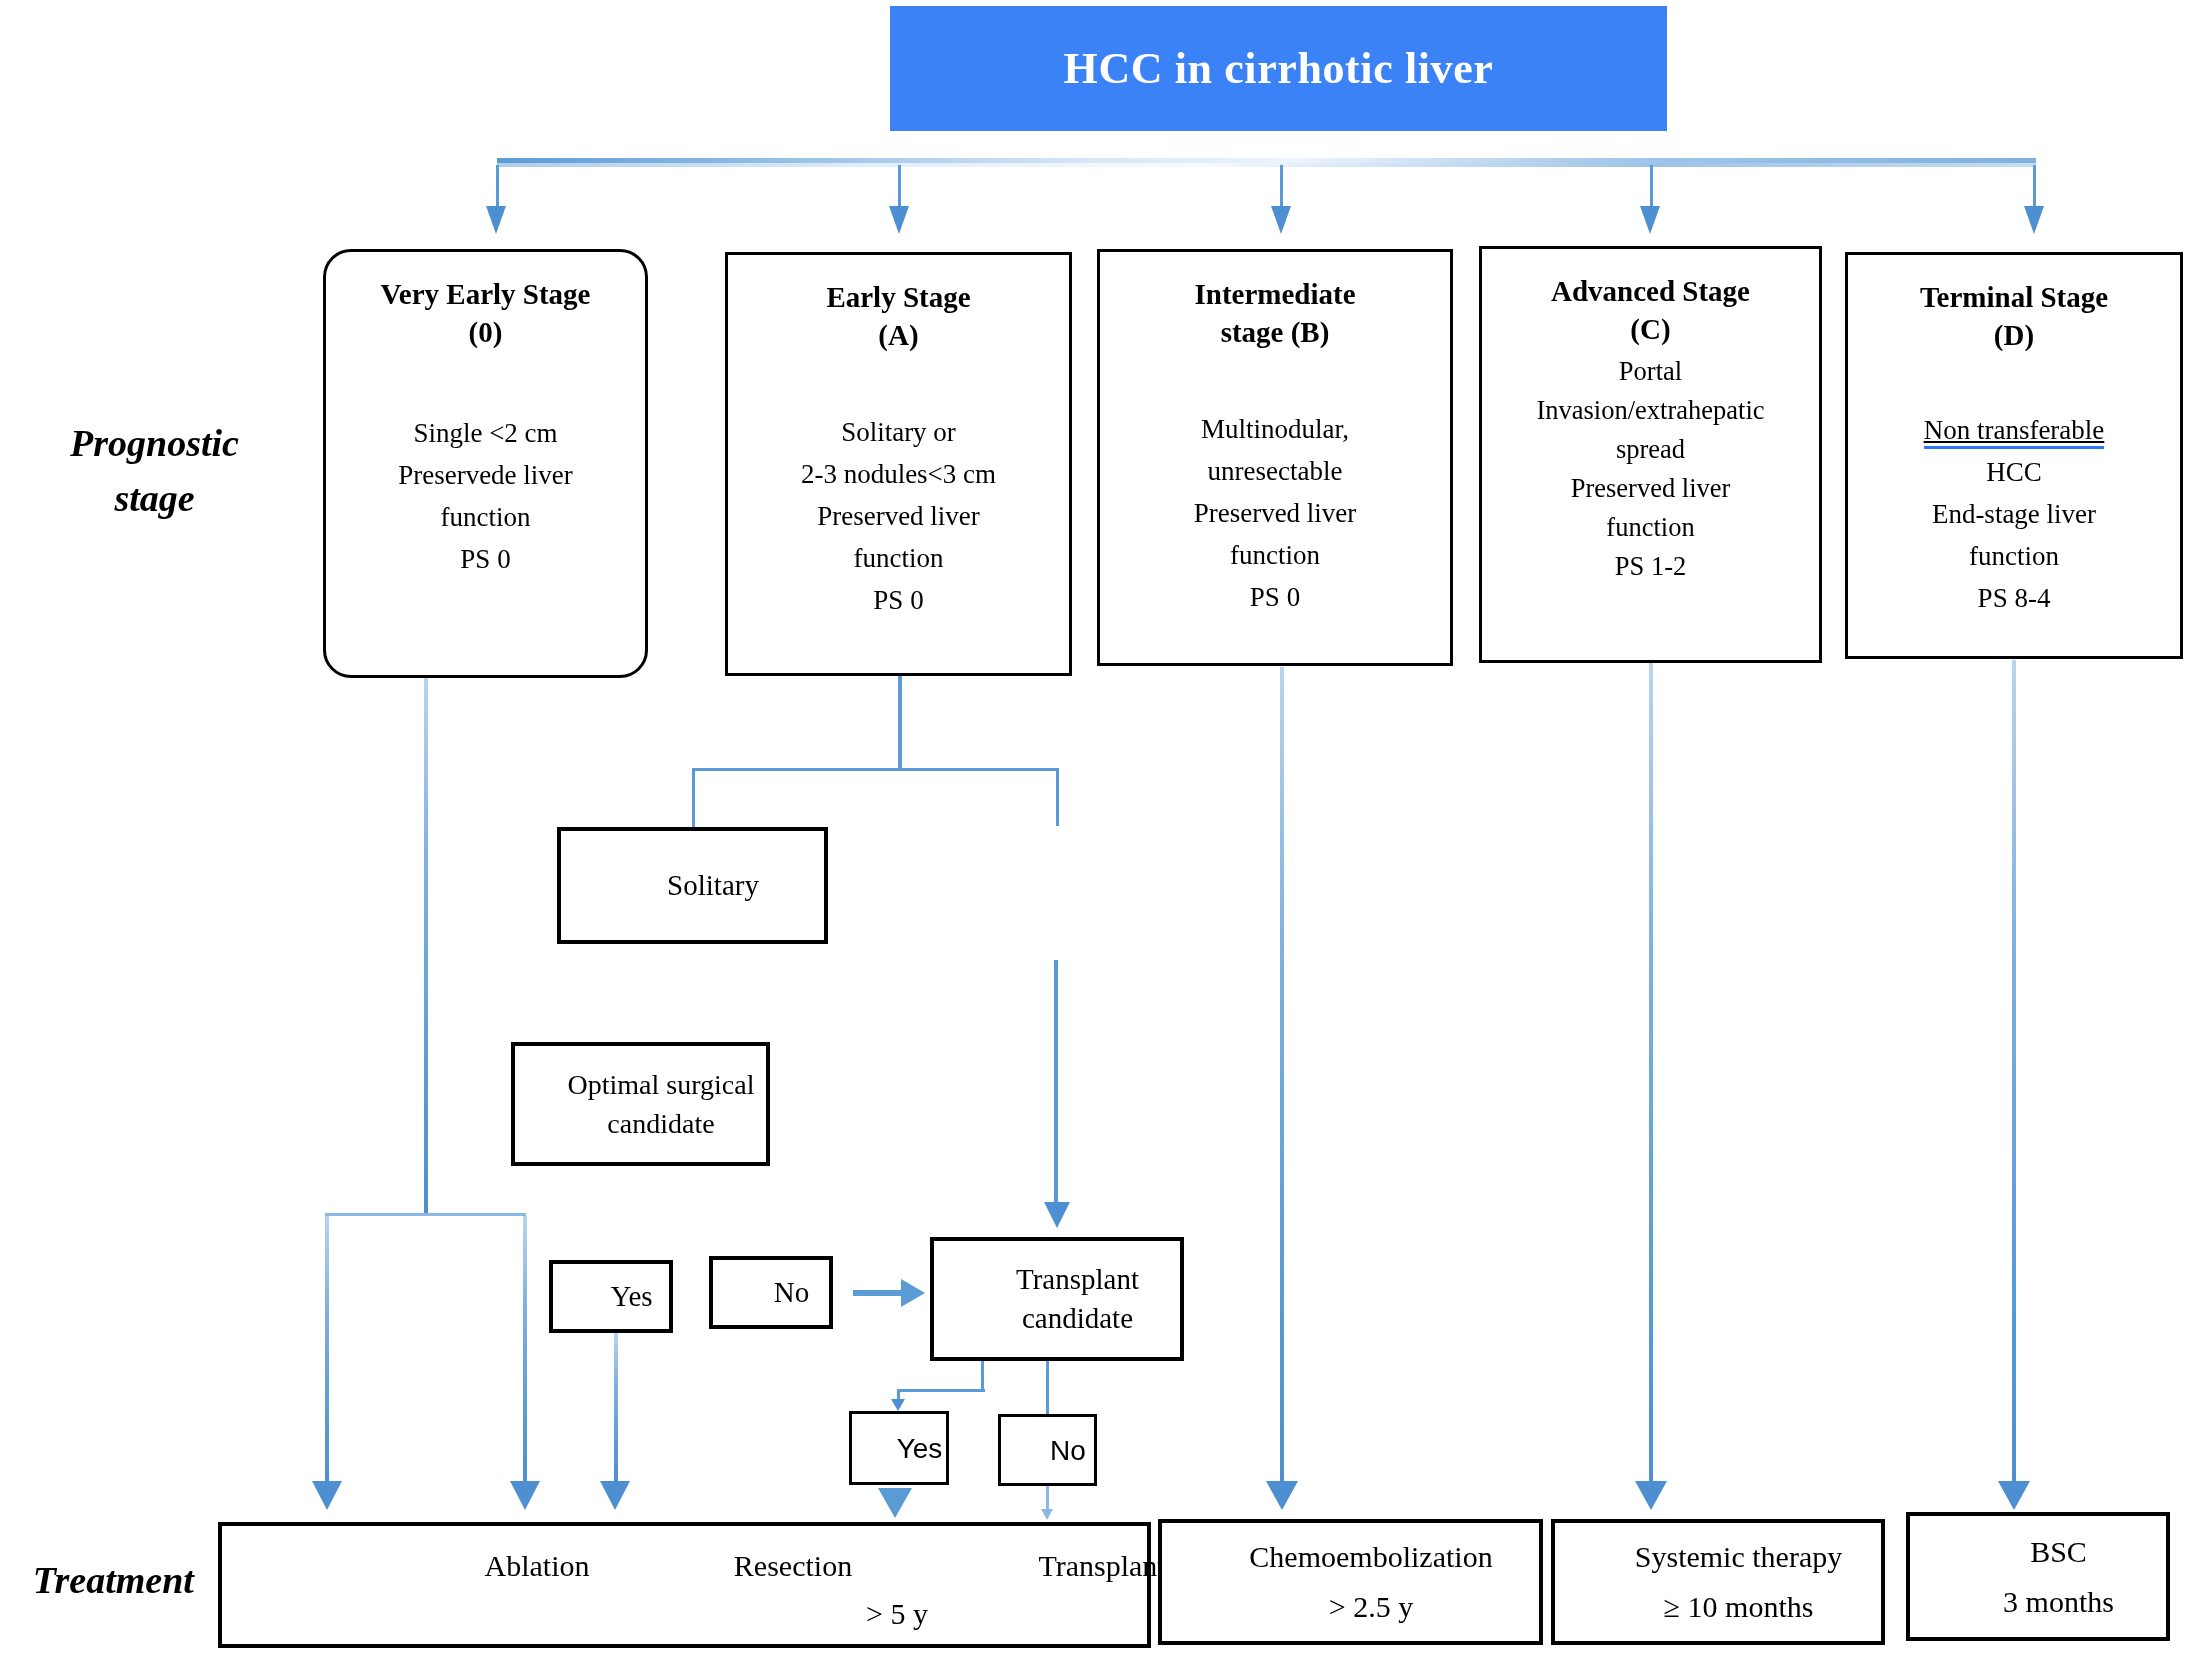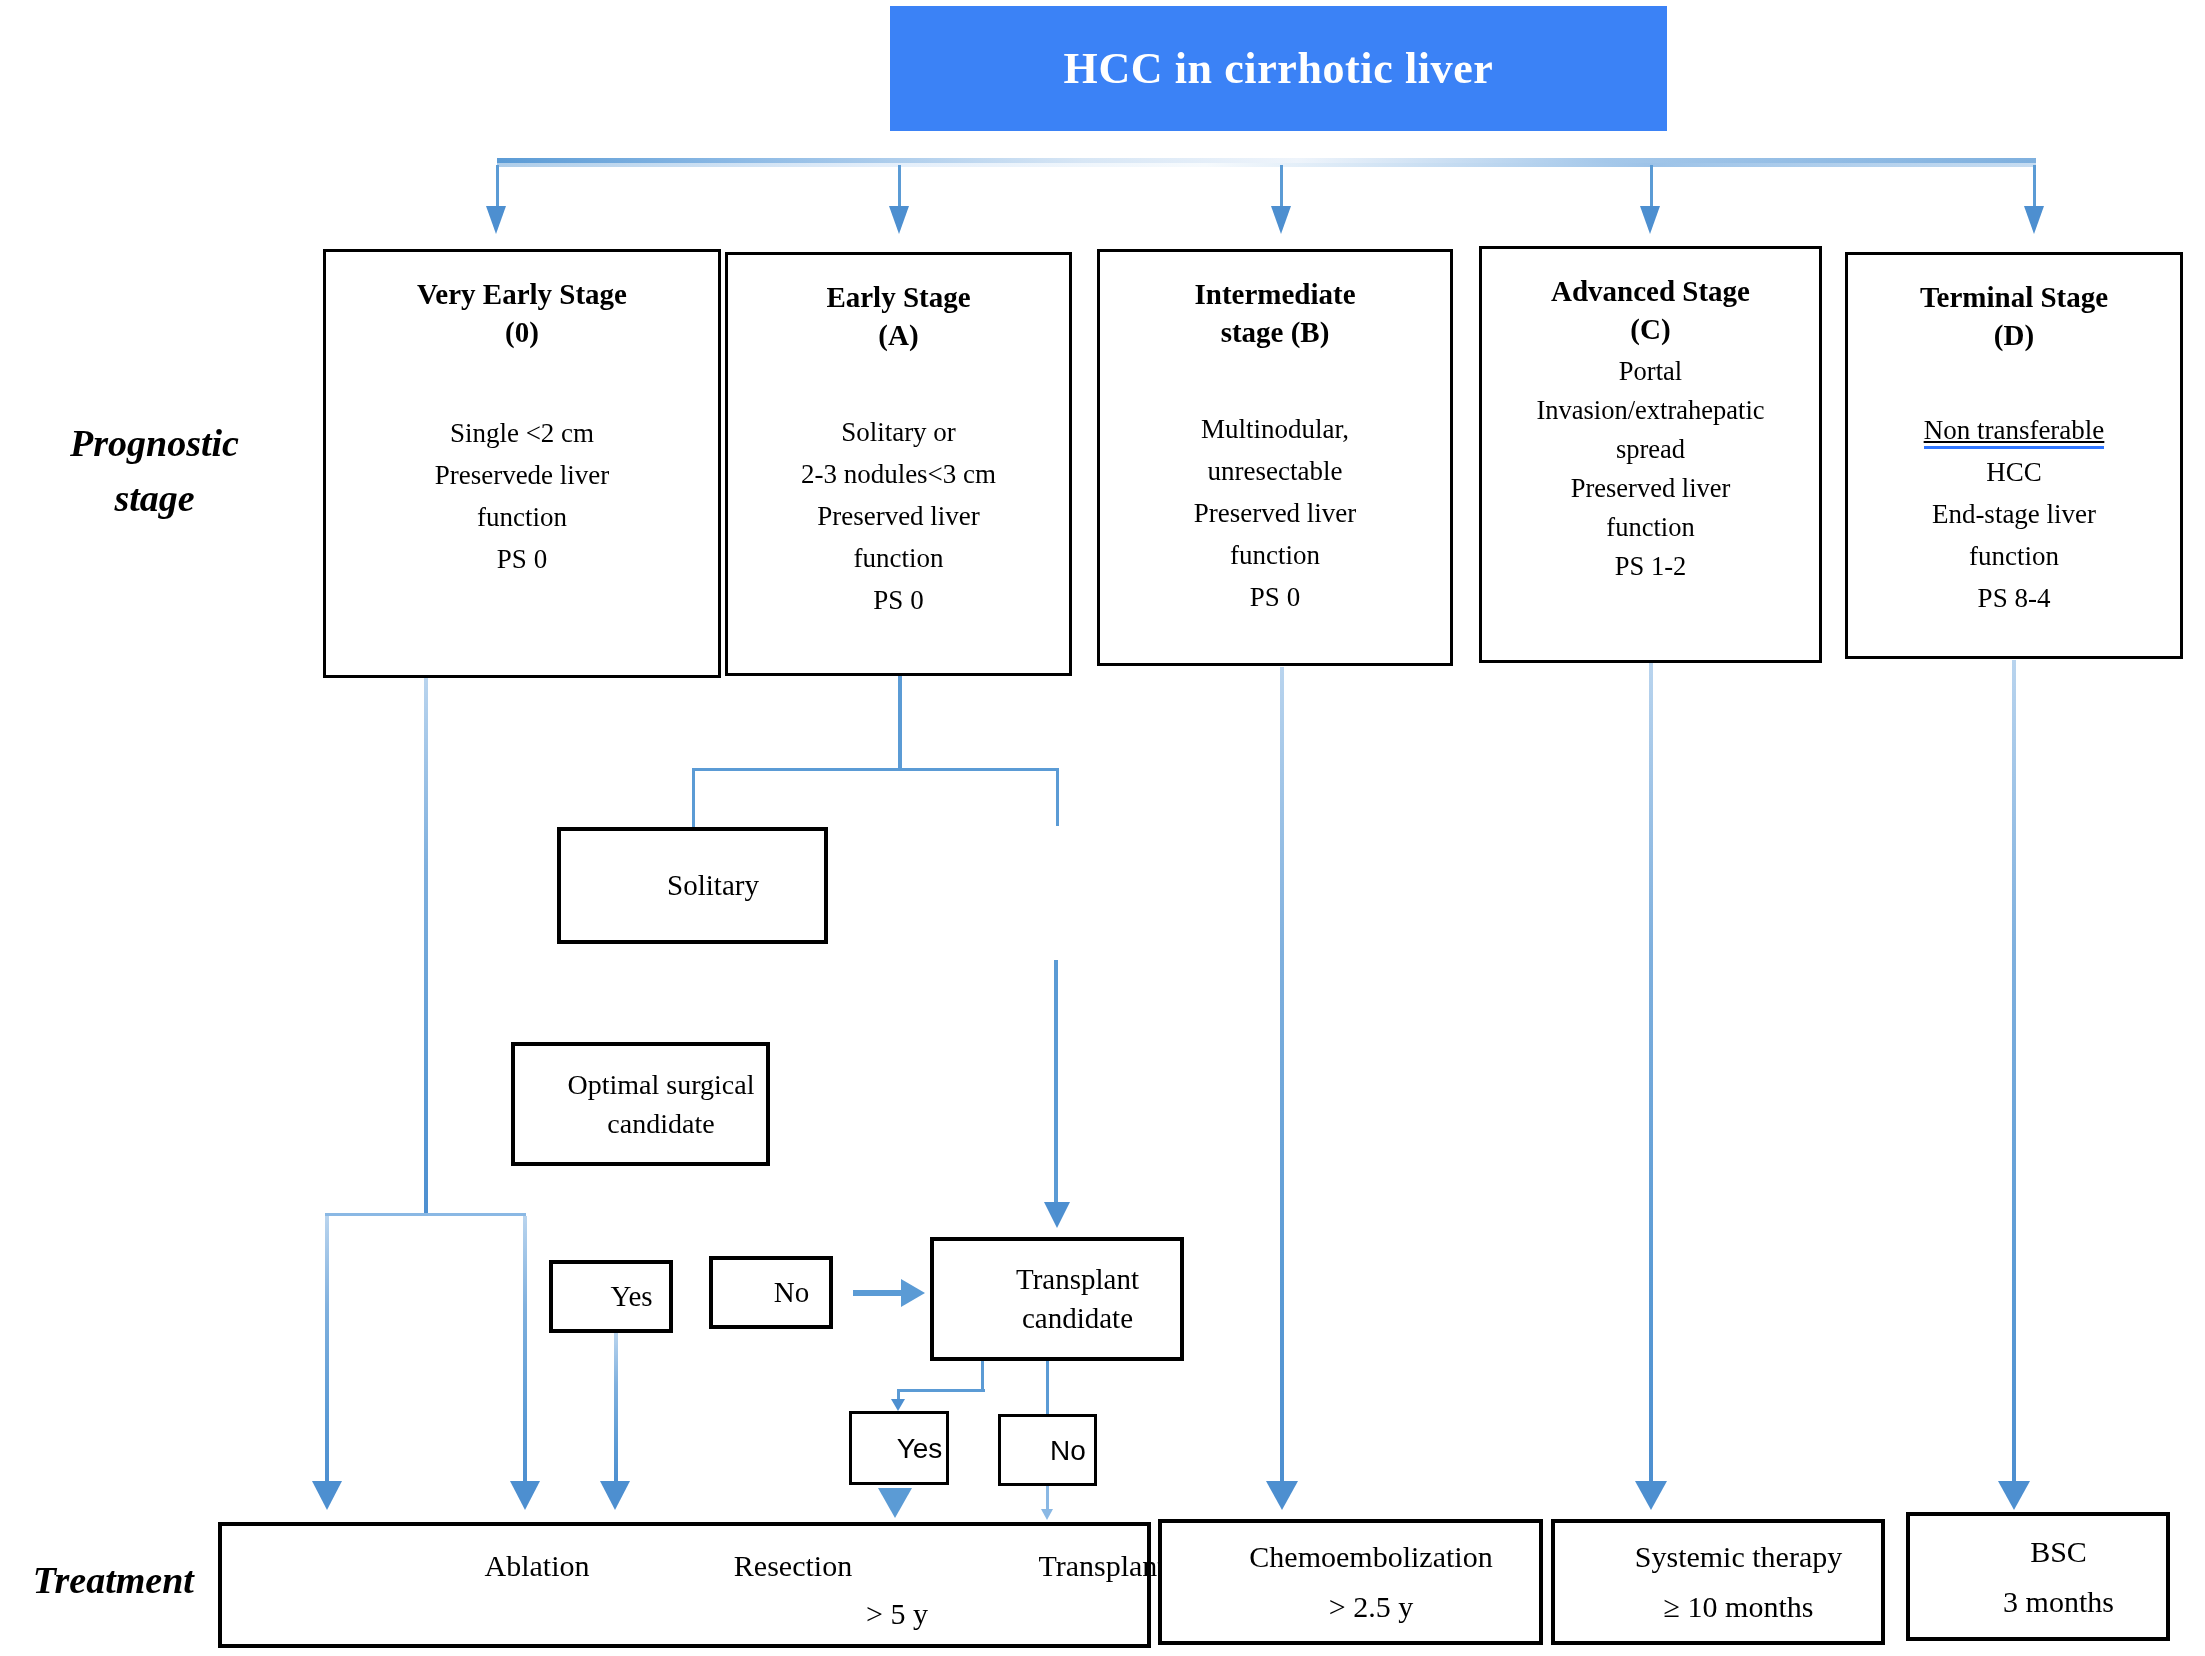--- a/index.html
+++ b/index.html
@@ -48,21 +48,21 @@
   <div class="vline" style="left:1650px;top:165px;width:3.2px;height:42px;"></div>
   <div class="tri-down" style="left:1640px;top:206px;border-width:28px 10.7px 0 10.7px;"></div>
   <div class="vline" style="left:2033px;top:165px;width:3.2px;height:42px;"></div>
   <div class="tri-down" style="left:2024px;top:206px;border-width:28px 10.7px 0 10.7px;"></div>
 
   <div class="side-label" style="left:22px;top:416px;width:265px;">
     <div>Prognostic</div>
     <div>stage</div>
   </div>
 
-  <div class="box" style="left:323px;top:249px;width:398px;height:429px;border-width:3.2px;">
+  <div class="box" style="left:323px;top:249px;width:325px;height:429px;border-width:3.2px;border-radius:28px;">
     <div class="stage-title">
       <div>Very Early Stage</div>
       <div>(0)</div>
     </div>
     <div class="stage-body">
       <div>Single &lt;2 cm</div>
       <div>Preservede liver</div>
       <div>function</div>
       <div>PS 0</div>
     </div>

